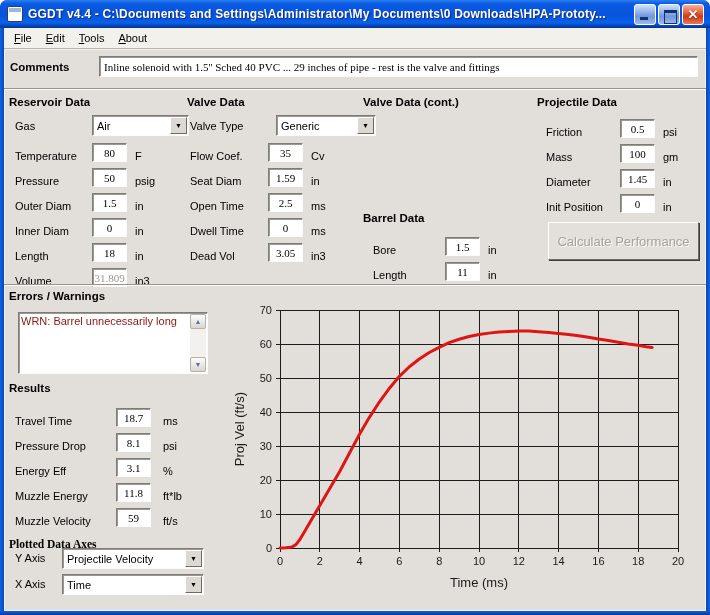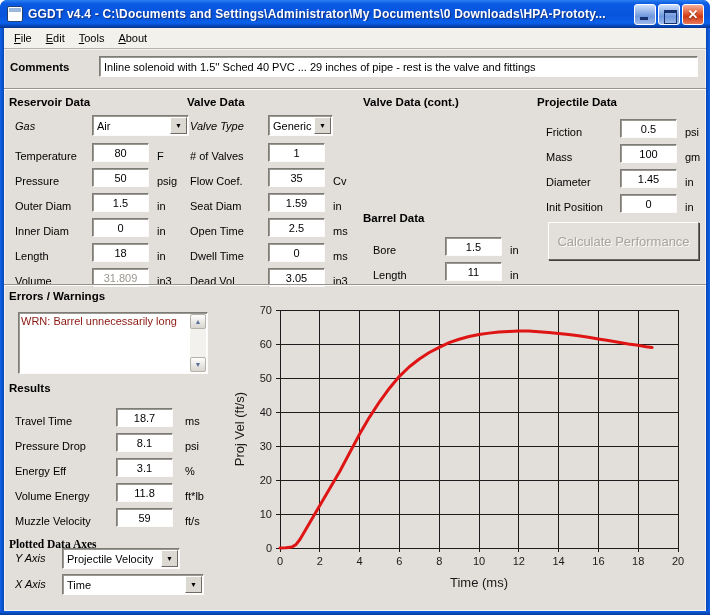--- a/index.html
+++ b/index.html
@@ -42,52 +42,52 @@
 
   
   .client-bg { position:absolute; left:4px; top:49px; width:702px; height:562px; background:#e2dfda;
     box-shadow: inset 1px 1px 0 #f2f0ec, inset -1px -1px 0 #f5f4f1; }
 
   .bold-label { position:absolute; font-weight:bold; font-size:11.5px; }
 
   .sep { position:absolute; left:4px; width:702px; height:2px;
     border-top:1px solid #97948d; border-bottom:1px solid #fbfaf8; }
 
-  .tbox { font-family:Liberation Sans, sans-serif; font-size:11px; background:#fff;
+  .tbox { font-family:Liberation Serif, serif; font-size:11px; background:#fff;
     border:1px solid #7e7c76; border-bottom-color:#fcfbf9; border-right-color:#fcfbf9;
     box-shadow: inset 1px 1px 0 #9b9892; outline:none; color:#000; }
   .tbox.disabled { color:#9a978f; }
 
   .frow { display:flex; align-items:flex-end; height:25px; }
   .flabel { flex:0 0 auto; }
-  .fval { width:57px; height:19px; text-align:center; flex:0 0 auto; }
+  .fval { width:35px; height:19px; text-align:center; flex:0 0 auto; }
   .funit { margin-left:8px; }
 
   .rows { position:absolute; }
   #res-rows      { left:15px;  top:137px; width:170px; } #res-rows .flabel { width:77px; }
   #valve-rows    { left:190px; top:137px; width:175px; } #valve-rows .flabel { width:78px; }
   #barrel-rows   { left:373px; top:231px; width:165px; } #barrel-rows .flabel { width:72px; }
   #proj-rows     { left:546px; top:113px; width:165px; } #proj-rows .flabel { width:74px; }
   #results-rows  { left:15px;  top:402px; width:205px; } #results-rows .flabel { width:101px; } #results-rows .funit { margin-left:12px; }
 
   
   .combo { position:absolute; height:21px; background:#fff; border:1px solid #7e7c76;
     border-bottom-color:#fcfbf9; border-right-color:#fcfbf9; box-shadow: inset 1px 1px 0 #9b9892;
     display:flex; align-items:center; }
   .combo-value { flex:1; padding-left:4px; white-space:nowrap; overflow:hidden; }
   .combo-btn { flex:0 0 17px; align-self:stretch; margin:1px; background:#dcd9d3;
     border:1px solid; border-color:#fdfdfc #6e6b65 #6e6b65 #fdfdfc;
     display:flex; align-items:center; justify-content:center; font-size:7px; color:#000; }
 
   .combo.gas    { left:92px;  top:115px; width:97px; }
-  .combo.vtype  { left:268px; top:115px; width:65px; }
-  .combo.yaxis  { left:62px;  top:548px; width:118px; }
+  .combo.vtype  { left:276px; top:115px; width:100px; }
+  .combo.yaxis  { left:62px;  top:548px; width:142px; }
   .combo.xaxis  { left:62px;  top:574px; width:142px; }
 
-  .side-label { position:absolute;font-style:italic; }
+  .side-label { position:absolute; }
 
   
   .calc-btn { position:absolute; left:548px; top:222px; width:151px; height:38px;
     background:#e3e0db; border:1px solid; border-color:#fdfdfc #6e6b65 #6e6b65 #fdfdfc;
     box-shadow:1px 1px 0 #403e3a; color:#a8a49b; font-size:13px;
     font-family:"Liberation Sans", sans-serif; text-shadow:1px 1px 0 #fbfaf8; }
 
   
   .errbox { position:absolute; left:18px; top:312px; width:190px; height:62px; background:#fff;
     border:1px solid #7e7c76; border-bottom-color:#fcfbf9; border-right-color:#fcfbf9;
@@ -187,25 +187,20 @@
         <span class="funit">in</span>
       </div>
       <div class="frow">
         <span class="flabel">Volume</span>
         <input type="text" class="tbox fval disabled" value="31.809" style="">
         <span class="funit">in3</span>
       </div>
     </div>
   <div class="rows" id="valve-rows">
       <div class="frow">
-        <span class="flabel"># of Valves</span>
-        <input type="text" class="tbox fval" value="1" style="">
-        <span class="funit"></span>
-      </div>
-      <div class="frow">
         <span class="flabel">Flow Coef.</span>
         <input type="text" class="tbox fval" value="35" style="">
         <span class="funit">Cv</span>
       </div>
       <div class="frow">
         <span class="flabel">Seat Diam</span>
         <input type="text" class="tbox fval" value="1.59" style="">
         <span class="funit">in</span>
       </div>
       <div class="frow">
@@ -289,21 +284,21 @@
         <span class="flabel">Pressure Drop</span>
         <input type="text" class="tbox fval" value="8.1" style="">
         <span class="funit">psi</span>
       </div>
       <div class="frow">
         <span class="flabel">Energy Eff</span>
         <input type="text" class="tbox fval" value="3.1" style="">
         <span class="funit">%</span>
       </div>
       <div class="frow">
-        <span class="flabel">Volume Energy</span>
+        <span class="flabel">Muzzle Energy</span>
         <input type="text" class="tbox fval" value="11.8" style="">
         <span class="funit">ft*lb</span>
       </div>
       <div class="frow">
         <span class="flabel">Muzzle Velocity</span>
         <input type="text" class="tbox fval" value="59" style="">
         <span class="funit">ft/s</span>
       </div>
     </div>
 

